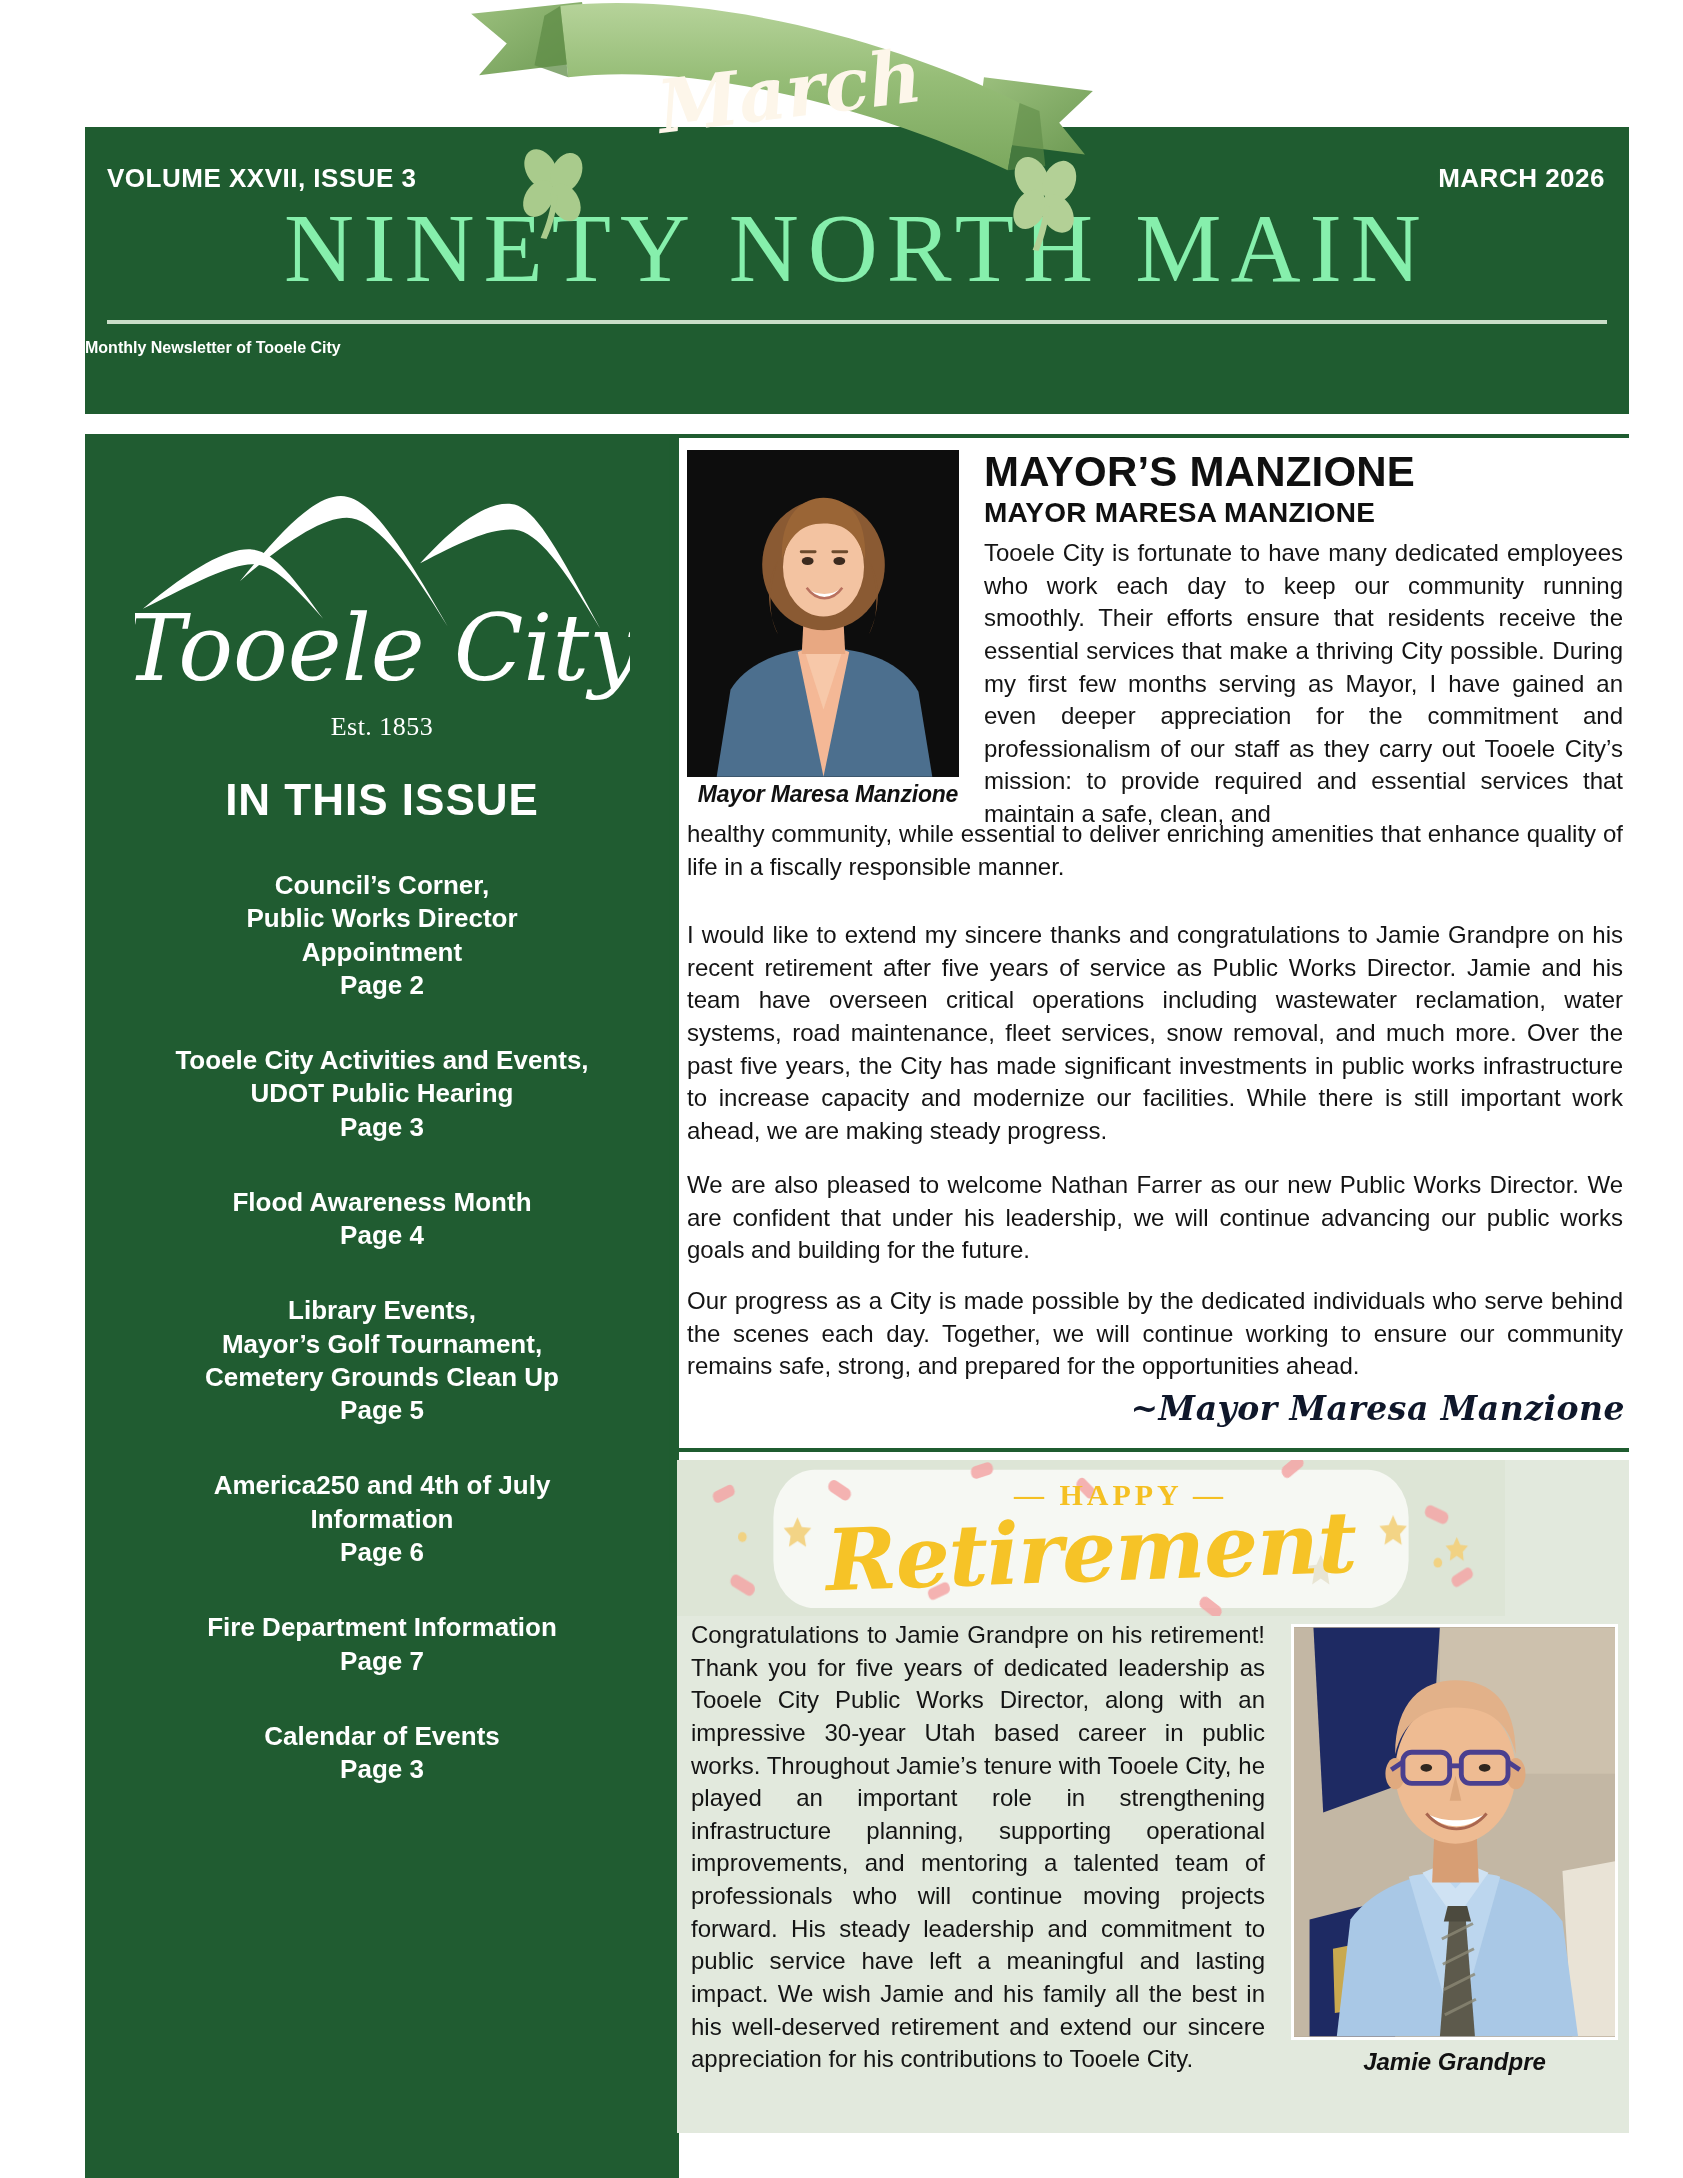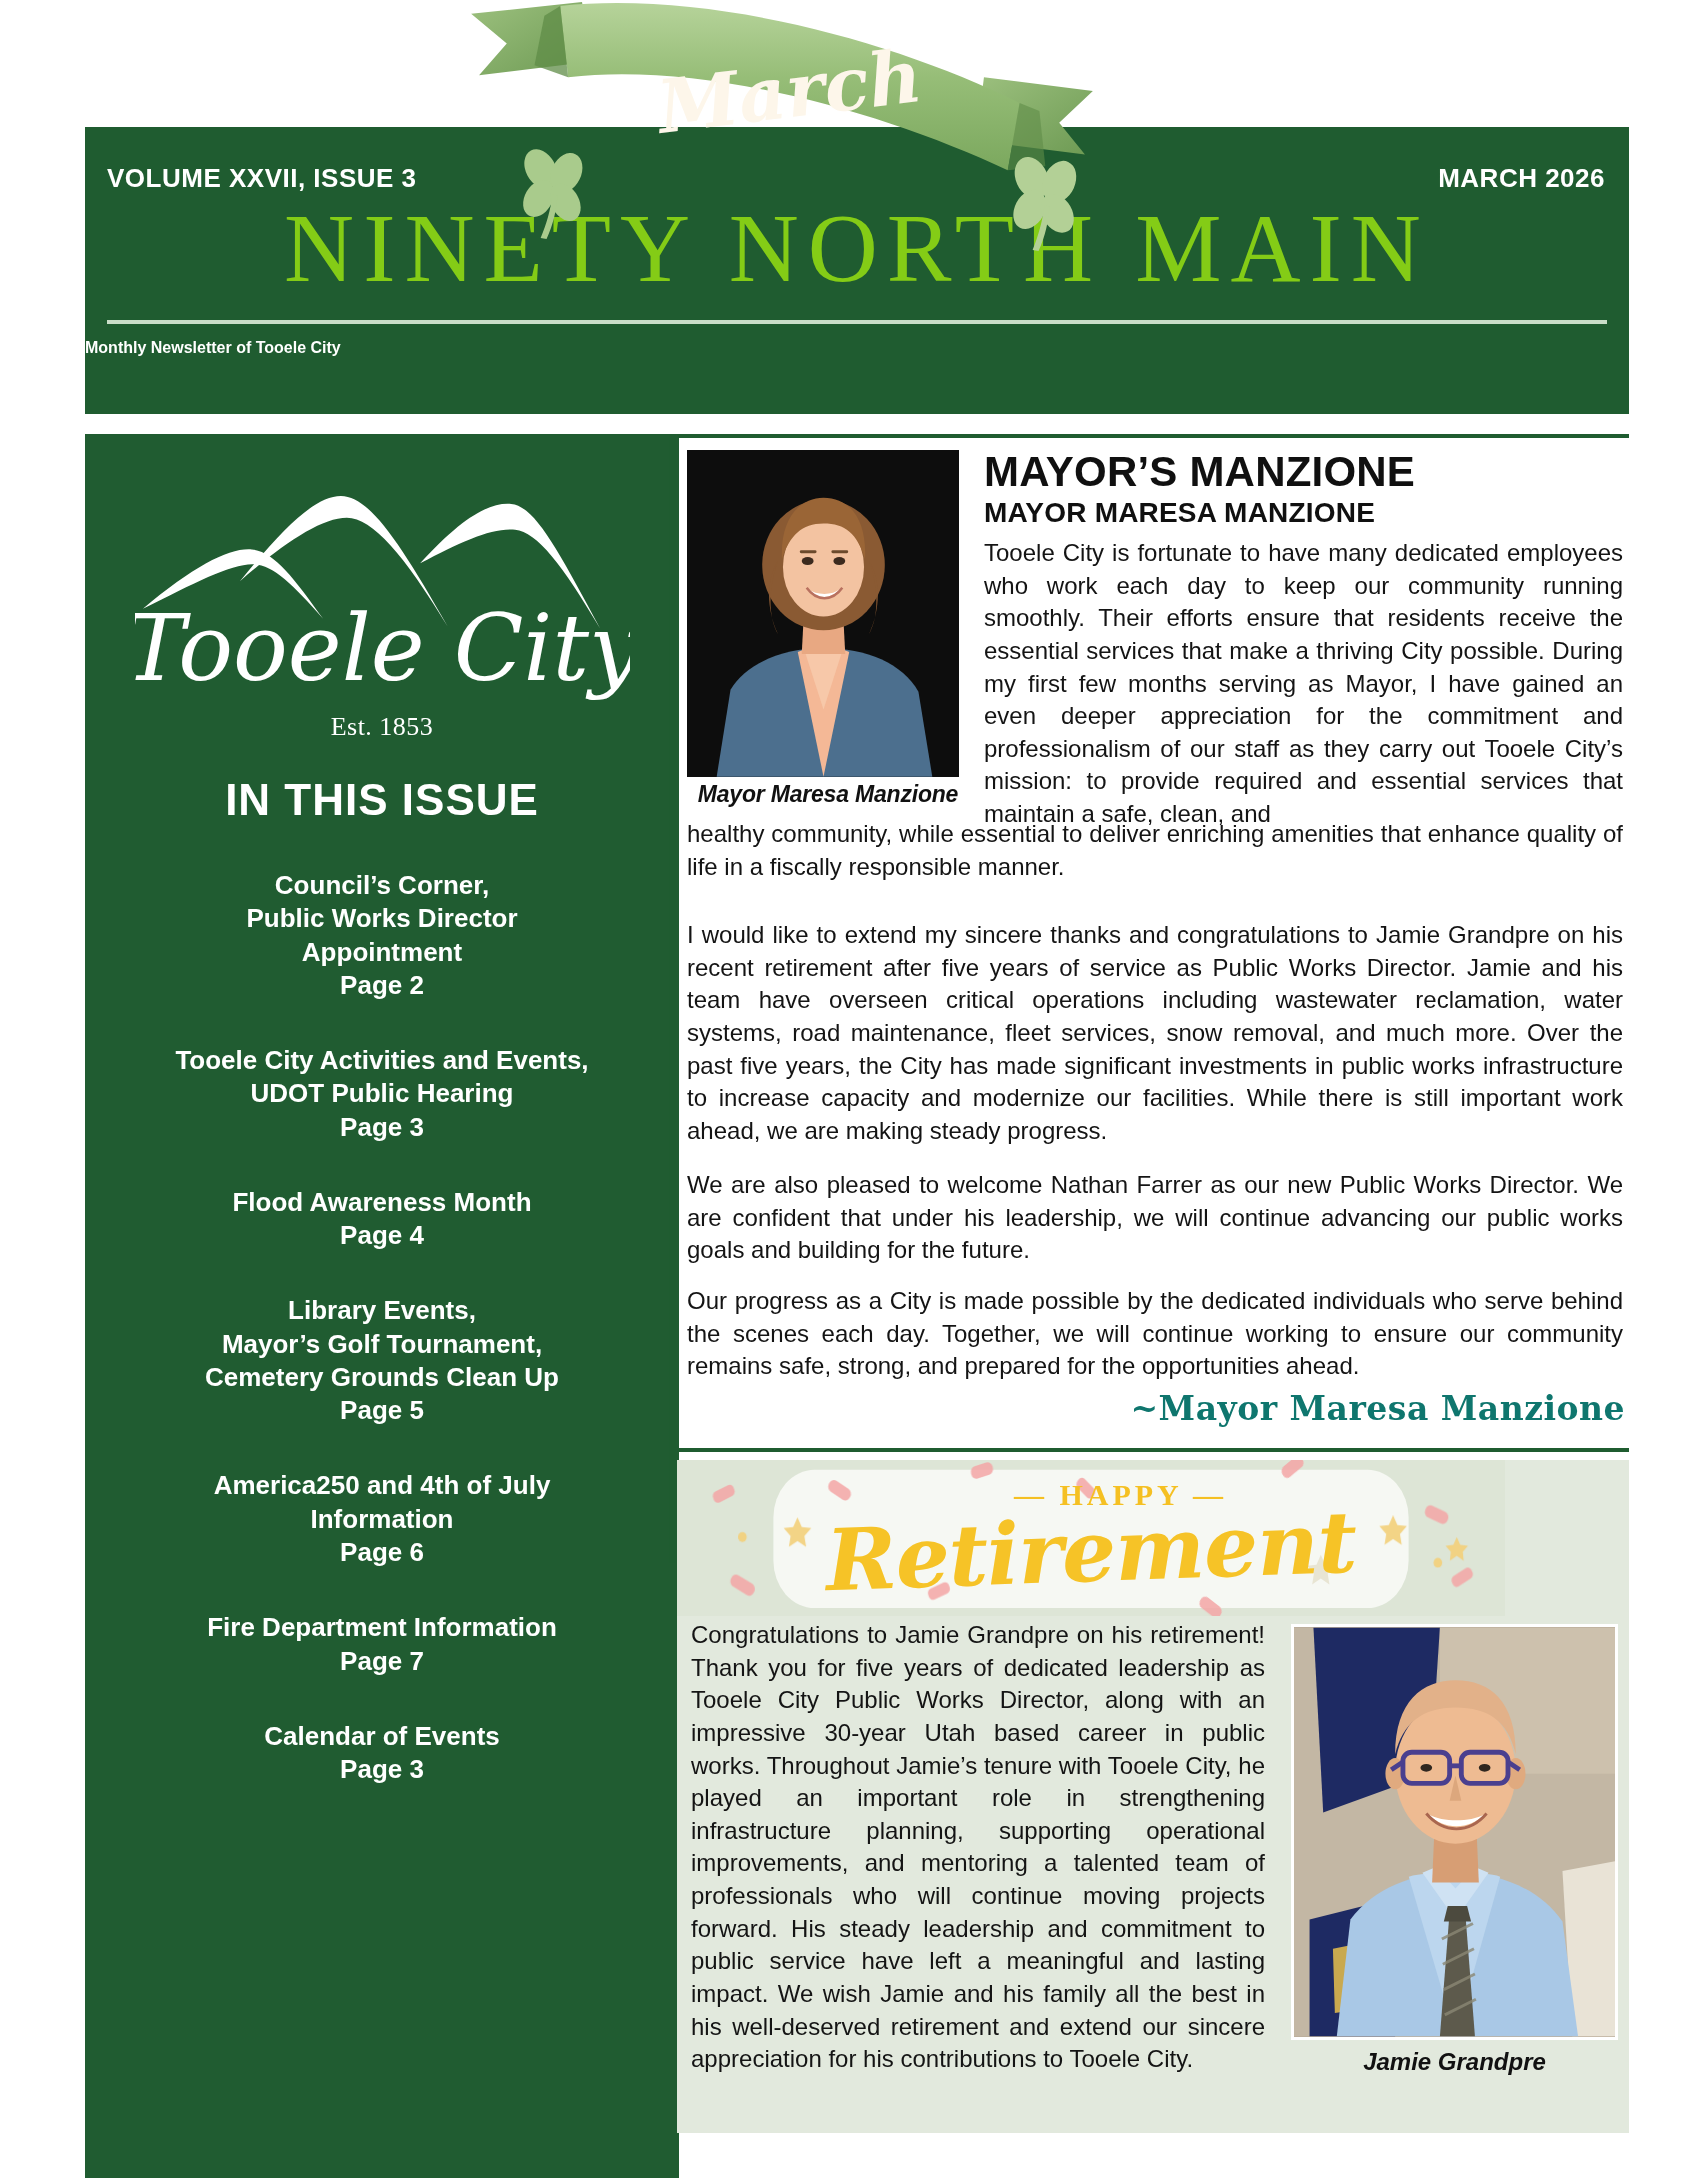--- a/index.html
+++ b/index.html
@@ -29,21 +29,21 @@
     font-size: 26px; font-weight: bold; letter-spacing: 0.5px;
   }
   .date-line {
     position: absolute; right: 24px; top: 36px;
     color: #ffffff;
     font-size: 26px; font-weight: bold; letter-spacing: 0.5px;
   }
   .mast-title {
     position: absolute; left: 0; right: 0; top: 73px;
     text-align: center;
-    color: #84cc16;
+    color: #86efac;
     font-family: "Liberation Serif", serif;
     font-size: 97px; font-weight: normal;
     letter-spacing: 9px;
     line-height: 1.0;
     white-space: nowrap;
   }
   .mast-rule {
     position: absolute; left: 22px; right: 22px; top: 193px;
     height: 4px;
     background: #c9dec8;
@@ -165,23 +165,23 @@
     text-align: justify;
   }
   .mm-p4 {
     position: absolute; left: 18px; top: 851px; width: 936px;
     color: #141414;
     font-size: 24px; line-height: 1.36;
     text-align: justify;
   }
   .mm-signature {
     position: absolute; right: 4px; top: 955px;
-    color: #0f766e;
+    color: #0f172a;
     font-family: "DejaVu Serif", serif;
-    font-weight: bold;
+    font-style: italic; font-weight: bold;
     font-size: 33px;
     letter-spacing: 0.5px;
   }
   .mm-rule-bottom {
     position: absolute; left: 8px; top: 1014px; width: 952px; height: 4px;
     background: #1f5c30;
   }
 
   
   .ret-wrap {

